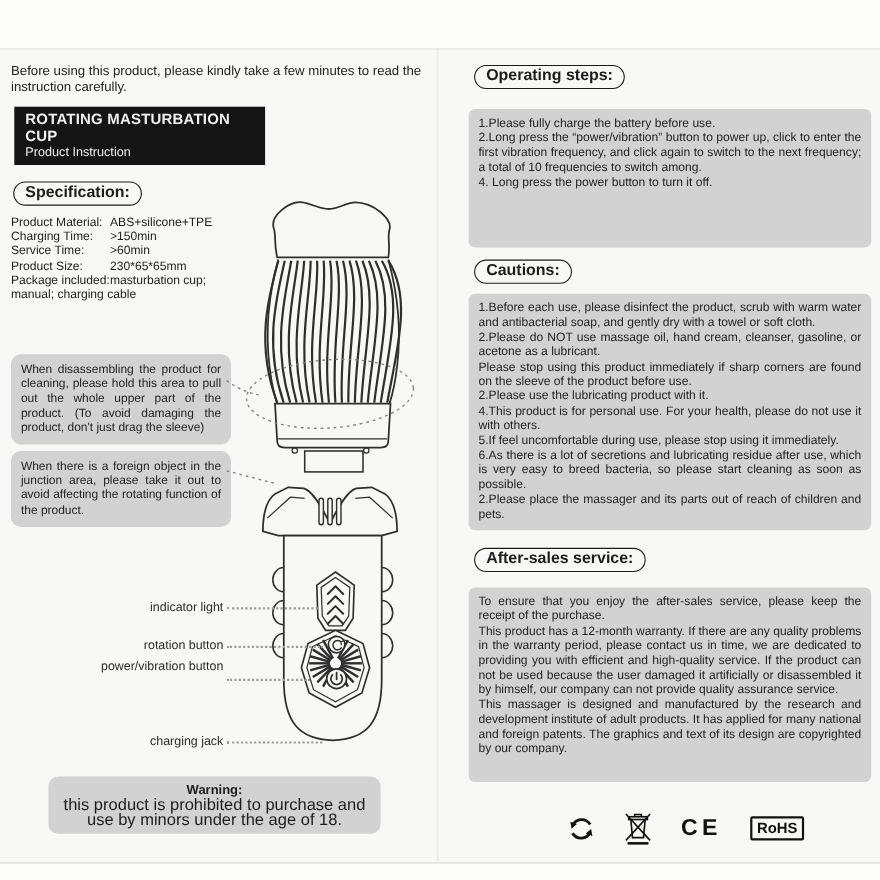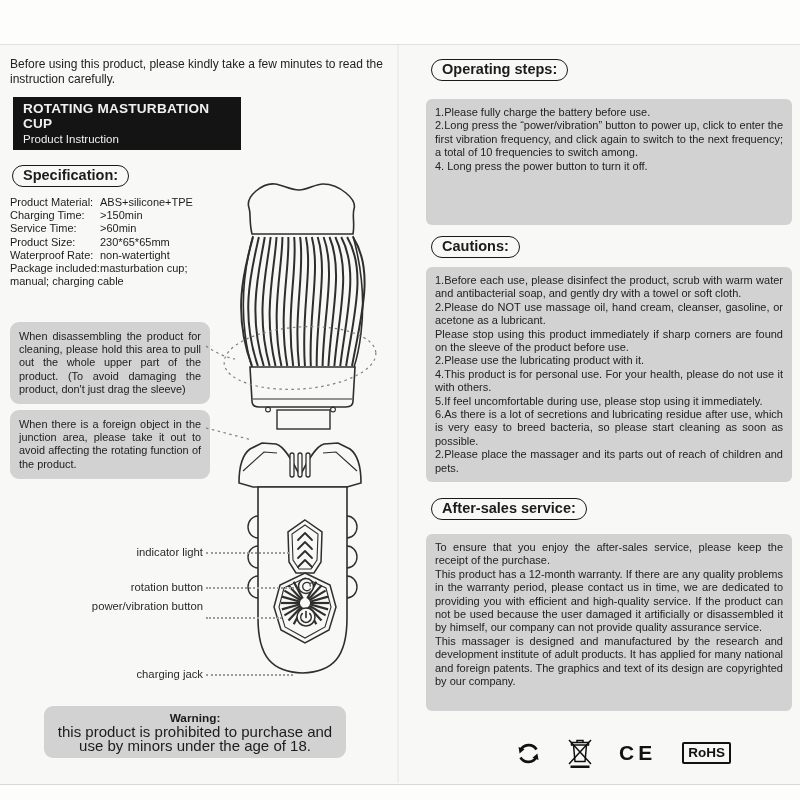--- a/index.html
+++ b/index.html
@@ -82,24 +82,20 @@
       </div>
     <div class="specrow">
         <span class="sl">Service Time:</span>
         <span class="sv">&gt;60min</span>
       </div>
     <div class="specrow">
         <span class="sl">Product Size:</span>
         <span class="sv">230*65*65mm</span>
       </div>
     <div class="specrow">
-        <span class="sl">Waterproof Rate:</span>
-        <span class="sv">non-watertight</span>
-      </div>
-    <div class="specrow">
         <span class="sl">Package included:</span>
         <span class="sv">masturbation cup;</span>
       </div>
     <div>manual; charging cable</div>
   </div>
 
   <div class="abs graybox callout co1">When disassembling the product for cleaning, please hold this area to pull out the whole upper part of the product. (To avoid damaging the product, don't just drag the sleeve)</div>
   <div class="abs graybox callout co2">When there is a foreign object in the junction area, please take it out to avoid affecting the rotating function of the product.</div>
 
   <svg class="abs devsvg" width="200" height="540" viewBox="0 0 200 540">

